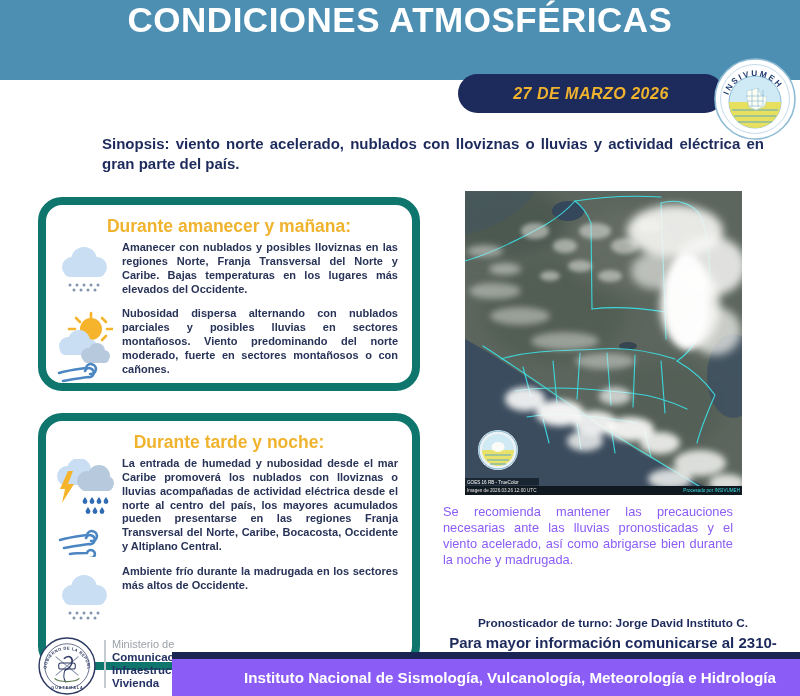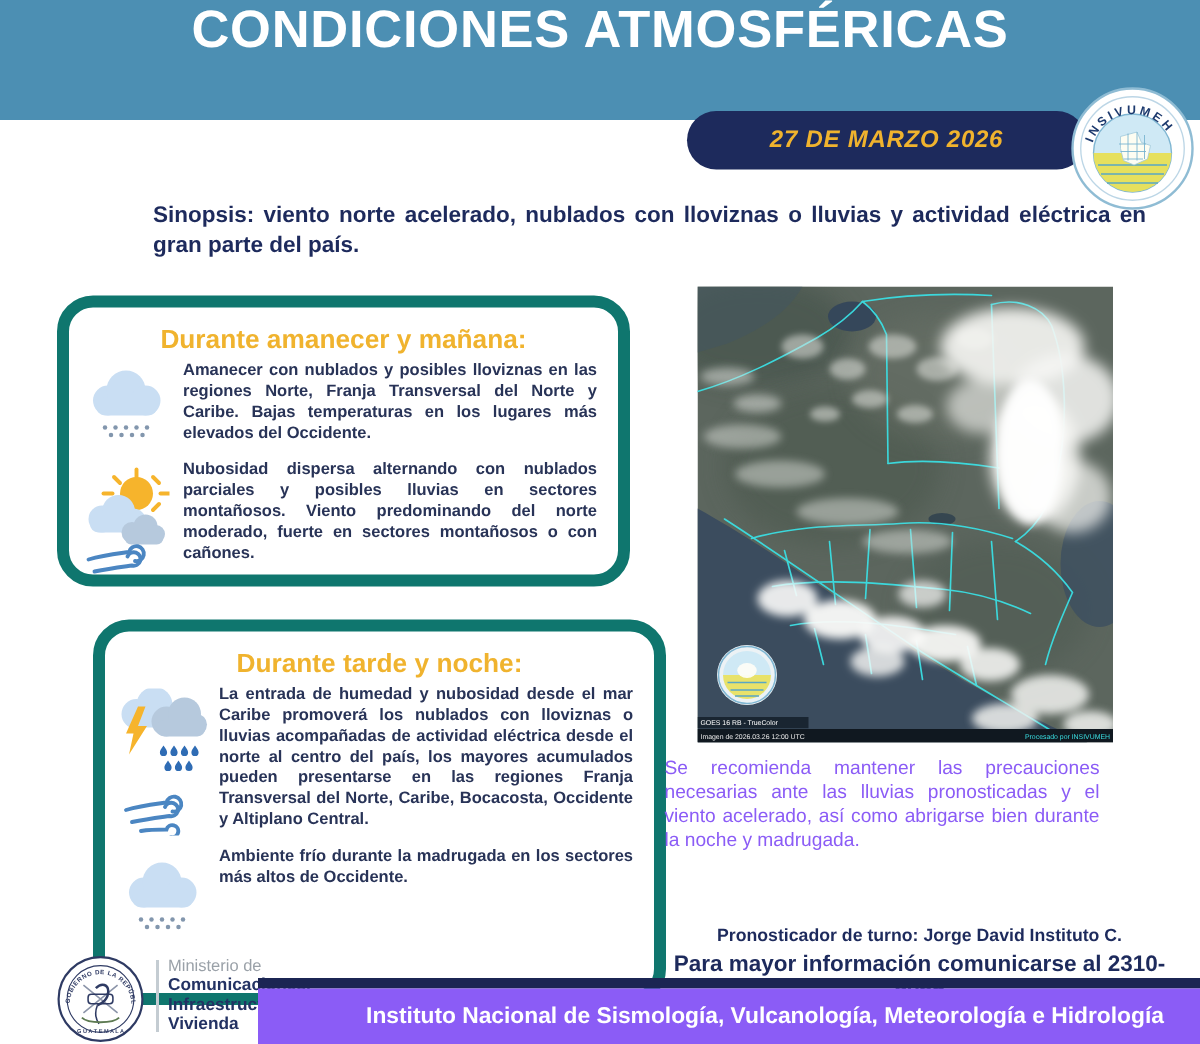--- a/index.html
+++ b/index.html
@@ -13,21 +13,21 @@
              background:#1d2a5c;display:flex;align-items:center;justify-content:center;}
   .date-pill span{color:#f0b32e;font-size:16px;font-weight:800;letter-spacing:.5px;font-style:italic;}
   .logo-top{position:absolute;left:714px;top:58px;width:82px;height:82px;}
   
   .synopsis{position:absolute;left:78px;top:134px;width:662px;color:#1d2a5c;
             font-size:15px;font-weight:700;line-height:1.35;text-align:justify;margin-left:24px;}
   
   .wbox{position:absolute;left:38px;width:382px;background:#ffffff;border:8px solid #0f766e;
         border-radius:24px;box-sizing:border-box;}
   .wbox.b1{top:197px;height:194px;}
-  .wbox.b2{top:413px;height:257px;margin-left:24px;}
+  .wbox.b2{top:413px;height:257px;}
   .wbox h2{margin:11px 10px 4px;text-align:center;color:#f0b32e;font-size:17.5px;font-weight:800;}
   .wbox .cols{display:flex;}
   .wbox .icol{width:76px;display:flex;flex-direction:column;align-items:center;flex:none;}
   .wbox .tcol{flex:1;padding:0 14px 0 0;}
   .wbox p{margin:0 0 11px;color:#283357;font-size:11px;font-weight:700;line-height:1.26;
           text-align:justify;}
   
   .sat{position:absolute;left:465px;top:191px;width:277px;height:304px;}
   
   .reco{position:absolute;left:443px;top:504px;width:290px;color:#8b5cf6;

